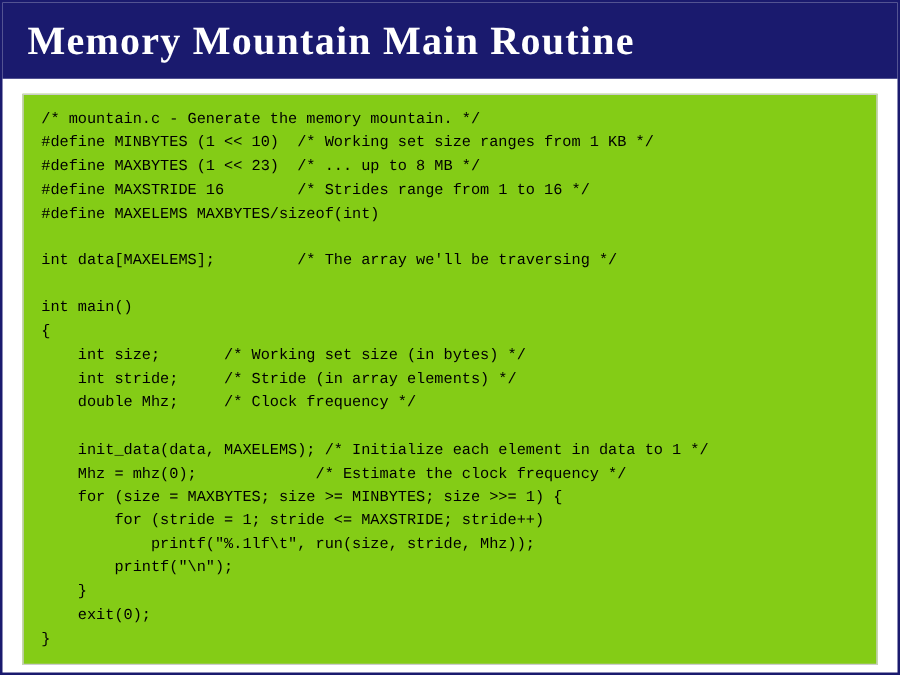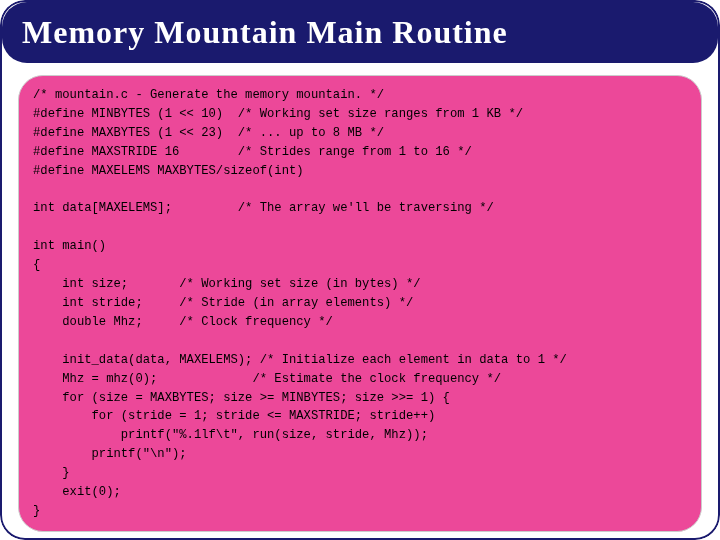--- a/index.html
+++ b/index.html
@@ -1,19 +1,18 @@
 <!DOCTYPE html>
 <html><head>
   <meta charset="utf-8">
   <style>
     * {
       margin: 0;
       padding: 0;
       box-sizing: border-box;
-      border-radius: 25px;
     }
 
     body {
       width: 720px;
       height: 540px;
       background: #ffffff;
       font-family: Arial, sans-serif;
       overflow: hidden;
     }
 
@@ -38,21 +37,21 @@
     }
 
     .slide-content {
       flex: 1;
       padding: 12px 16px 8px 16px;
       display: flex;
       flex-direction: column;
     }
 
     .code-block {
-      background: #ec4899;
+      background: #84cc16;
       border: 1px solid #cccccc;
       padding: 10px 14px;
       font-family: 'Courier New', Courier, monospace;
       font-size: 12.2px;
       line-height: 1.55;
       color: #000000;
       flex: 1;
       white-space: pre;
       overflow: hidden;
     }

